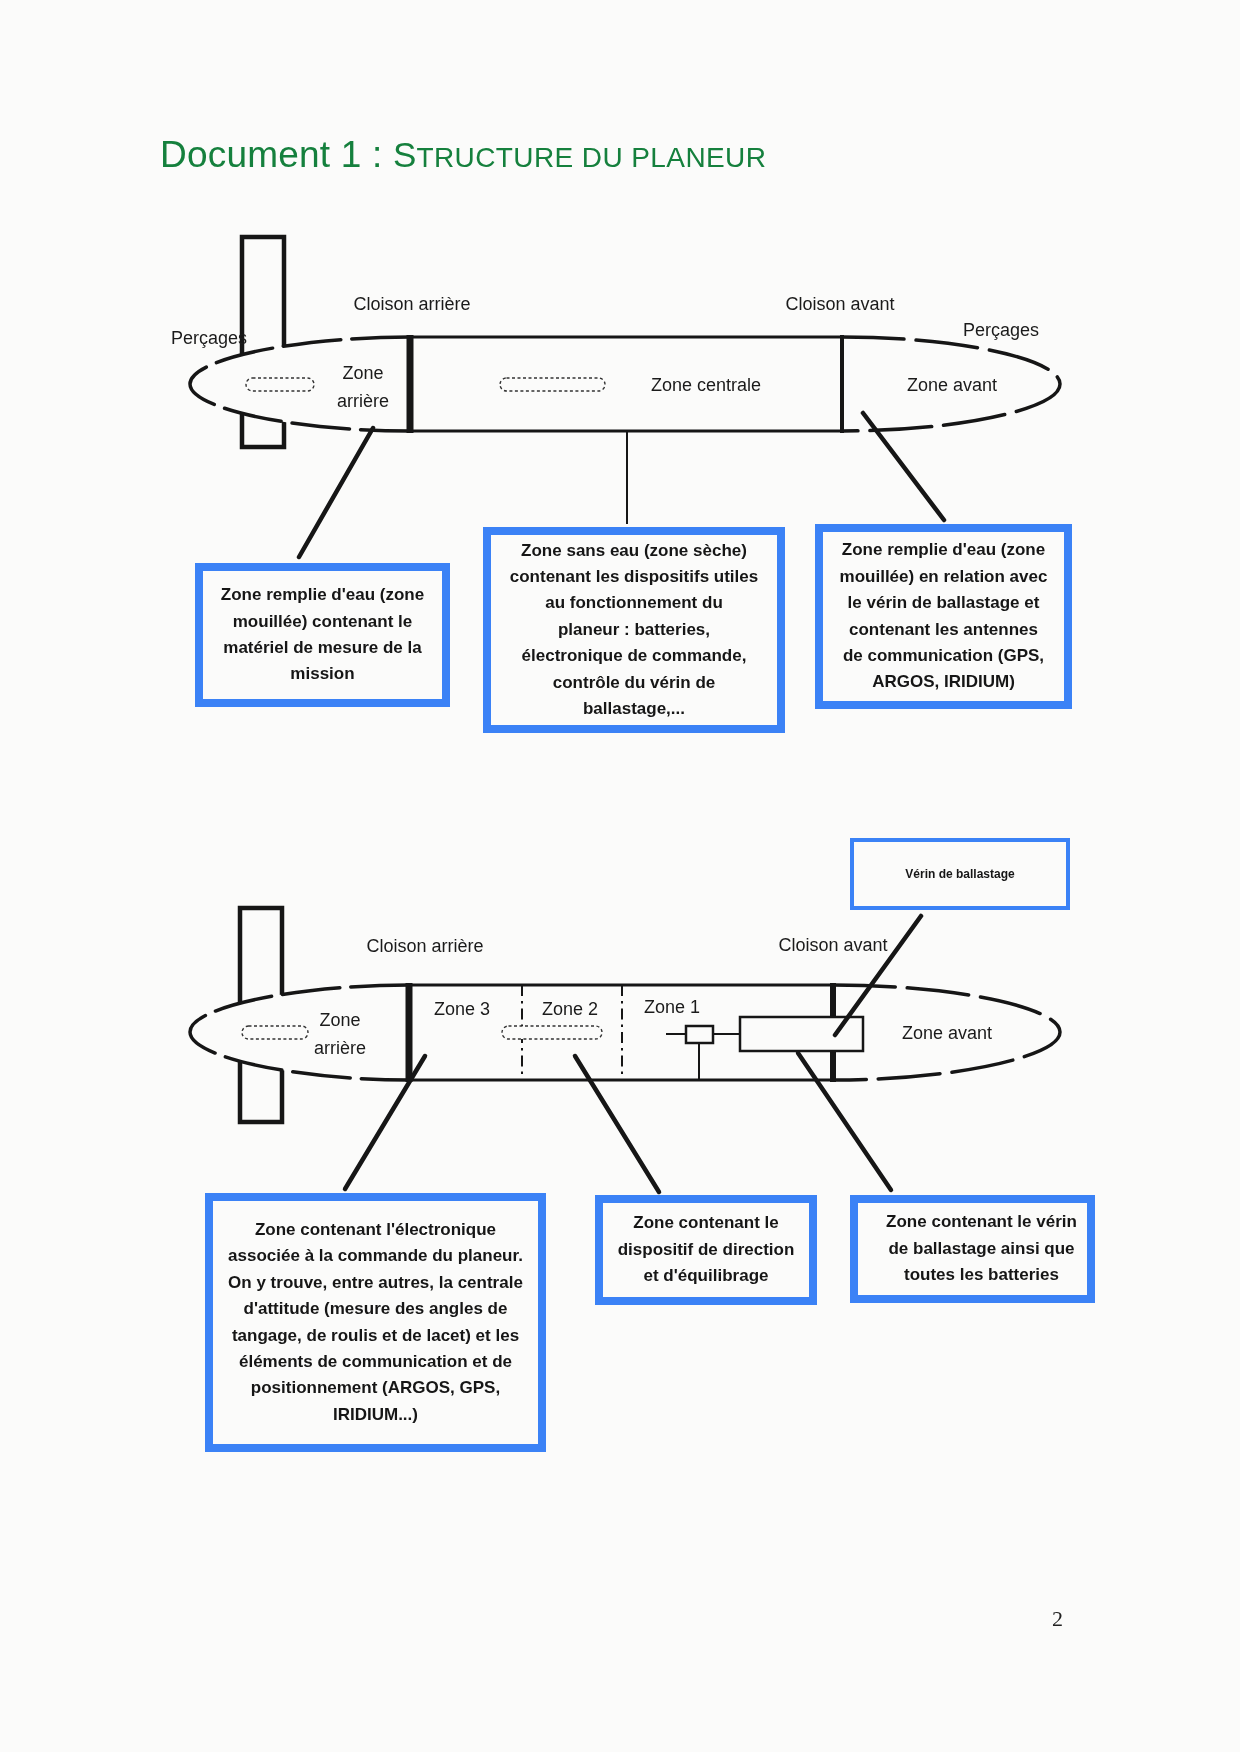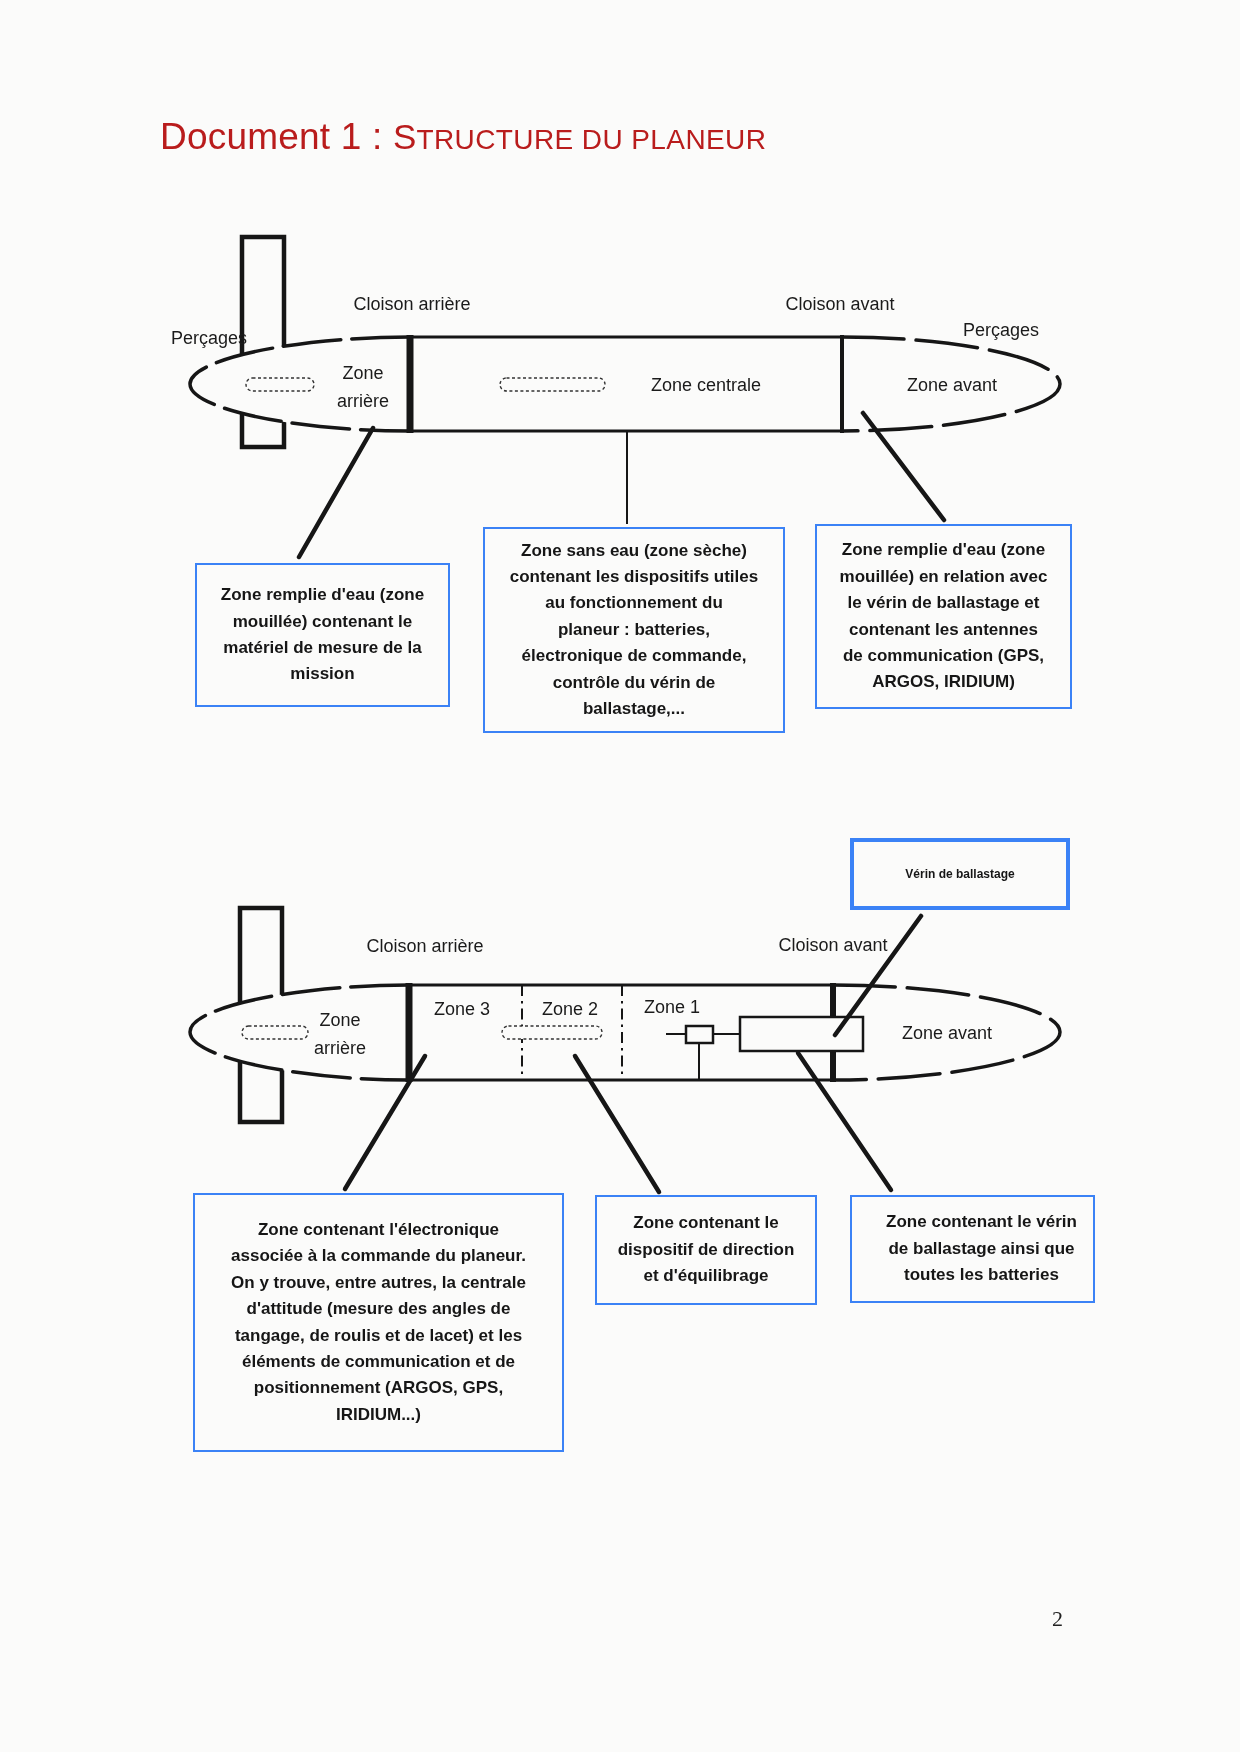--- a/index.html
+++ b/index.html
@@ -2,29 +2,29 @@
 <html><head>
 <meta charset="utf-8">
 <style>
   html,body{margin:0;padding:0;background:#e8e8e8;}
   .page{
     position:relative;width:1240px;height:1752px;background:#fbfbfa;
     font-family:"Liberation Sans",sans-serif;color:#161616;overflow:hidden;
     margin:0 auto;
   }
   .title{
-    position:absolute;left:160px;top:116px;white-space:pre;
-    font-weight:400;color:#b91c1c;letter-spacing:.2px;
+    position:absolute;left:160px;top:134px;white-space:pre;
+    font-weight:400;color:#15803d;letter-spacing:.2px;
   }
   .title .t-prefix{font-size:37px;}
   .title .t-caps-first{font-size:35px;}
   .title .t-caps-rest{font-size:28px;letter-spacing:.4px;}
   svg.diagram-layer{position:absolute;left:0;top:0;width:1240px;height:1752px;}
   .callout{
-    position:absolute;box-sizing:border-box;border:2px solid #3b82f6;background:#fbfbfa;
+    position:absolute;box-sizing:border-box;border:8px solid #3b82f6;background:#fbfbfa;
     display:flex;align-items:center;justify-content:center;text-align:center;
     font-weight:700;font-size:17px;line-height:1.55;white-space:pre-line;
     padding:4px 6px;color:#161616;
   }
   .callout.thick{border-width:4px;}
   .pagenum{
     position:absolute;left:1052px;top:1606px;
     font-family:"Liberation Serif",serif;font-size:22px;color:#222;
   }
   .svg-label{font-family:"Liberation Sans",sans-serif;font-size:18px;fill:#1b1b1b;}
@@ -124,21 +124,21 @@
 
   <div class="callout" style="left:815px;top:524px;width:257px;height:185px;">Zone remplie d'eau (zone
 mouillée) en relation avec
 le vérin de ballastage et
 contenant les antennes
 de communication (GPS,
 ARGOS, IRIDIUM)</div>
 
   <div class="callout thick" style="left:850px;top:838px;width:220px;height:72px;font-size:12px;">Vérin de ballastage</div>
 
-  <div class="callout" style="left:193px;top:1193px;width:371px;height:259px;">Zone contenant l'électronique
+  <div class="callout" style="left:205px;top:1193px;width:341px;height:259px;">Zone contenant l'électronique
 associée à la commande du planeur.
 On y trouve, entre autres, la centrale
 d'attitude (mesure des angles de
 tangage, de roulis et de lacet) et les
 éléments de communication et de
 positionnement (ARGOS, GPS,
 IRIDIUM...)</div>
 
   <div class="callout" style="left:595px;top:1195px;width:222px;height:110px;">Zone contenant le
 dispositif de direction

